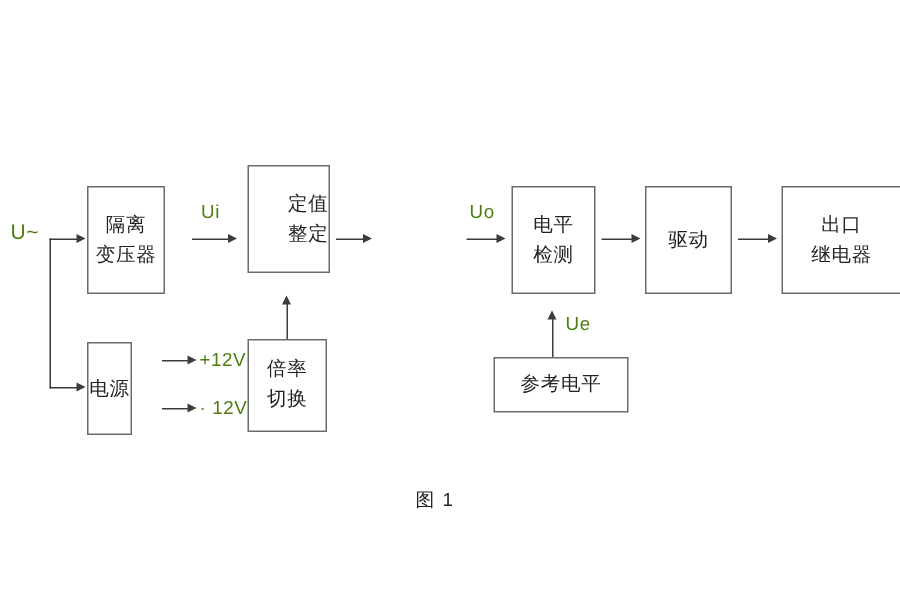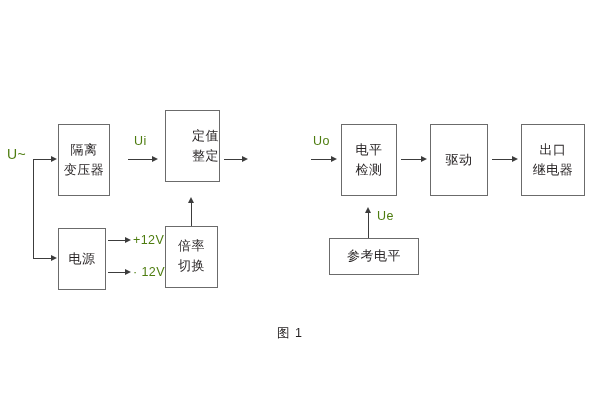--- a/index.html
+++ b/index.html
@@ -126,26 +126,26 @@
   <div class="hline" style="left:401px; top:159px; width:22px;"></div>
   <div class="arrow-r" style="left:421px; top:156px;"></div>
 
   <div class="box" style="left:430px; top:124px; width:58px; height:72px;">
     <span class="ln">驱动</span>
   </div>
 
   <div class="hline" style="left:492px; top:159px; width:22px;"></div>
   <div class="arrow-r" style="left:512px; top:156px;"></div>
 
-  <div class="box" style="left:521px; top:124px; width:64px; height:72px;">
+  <div class="box" style="left:521px; top:124px; width:80px; height:72px;">
     <span class="ln">出口</span>
     <span class="ln">继电器</span>
   </div>
 
-  <div class="box" style="left:58px; top:228px; width:48px; height:62px;">
+  <div class="box" style="left:58px; top:228px; width:30px; height:62px;">
     <span class="ln">电源</span>
   </div>
 
   <div class="hline" style="left:108px; top:240px; width:19px;"></div>
   <div class="arrow-r" style="left:125px; top:237px;"></div>
   <div class="label sig" style="left:133px; top:233px;">+12V</div>
 
   <div class="hline" style="left:108px; top:272px; width:19px;"></div>
   <div class="arrow-r" style="left:125px; top:269px;"></div>
   <div class="label sig" style="left:133px; top:265px;">· 12V</div>

